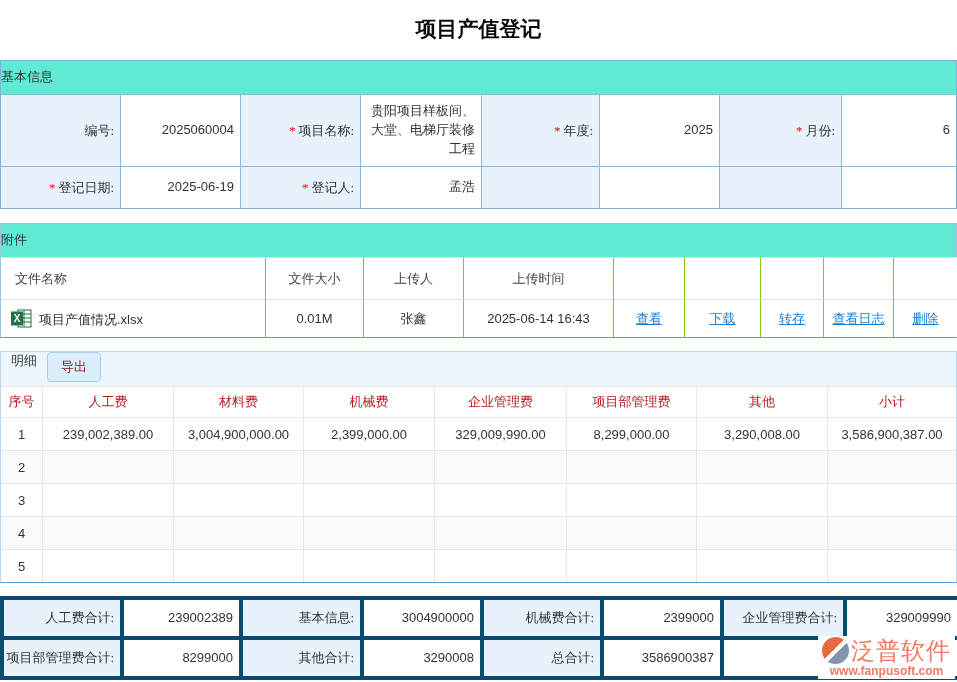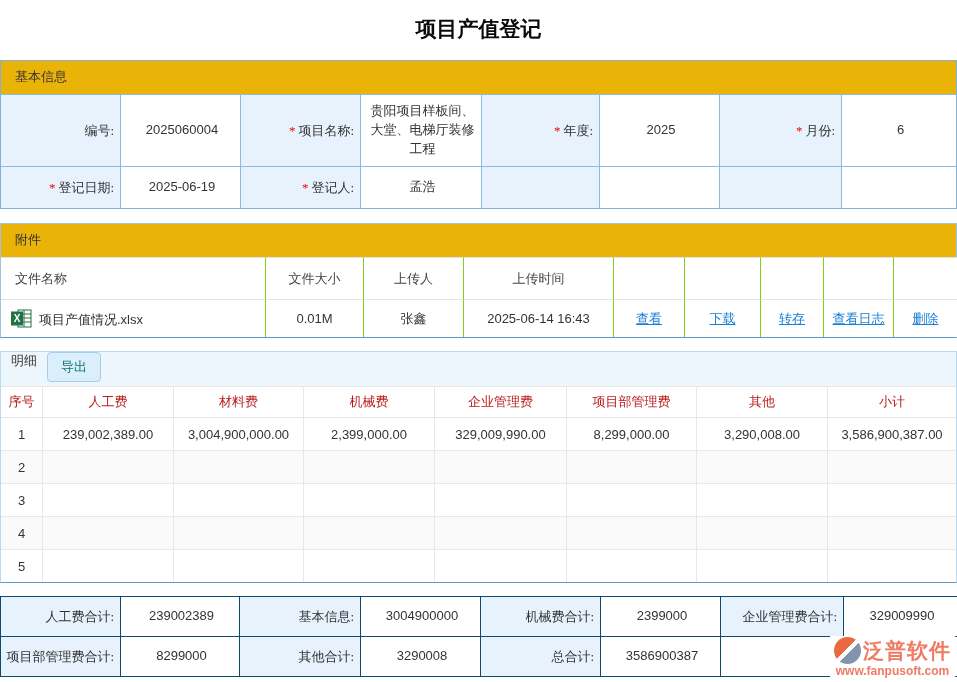--- a/index.html
+++ b/index.html
@@ -9,81 +9,81 @@
     background:#ffffff; font-family:"Liberation Sans","DejaVu Sans",sans-serif;
     color:#333; font-size:13px;
   }
   .page-title {
     text-align:center; font-size:21px; font-weight:bold; color:#0a0a0a;
     padding:15px 0 17px 0;
   }
   
   .sec { width:957px; }
   .sec-head {
-    height:33px; line-height:32px; padding-left:14px;
-    background:#eab308; font-size:13px; color:#333;
+    height:33px; line-height:32px; padding-left:0;
+    background:#5eead4; font-size:13px; color:#333;
   }
   table { border-collapse:separate; border-spacing:0; table-layout:fixed; width:100%; }
   td { overflow:hidden; }
 
   
   .basic-box { border:1px solid #7fb2d9; }
   .basic-table td { border-top:1px solid #8abadf; border-right:1px solid #8abadf; font-size:13px; }
   .basic-table td:last-child { border-right:none; }
   td.lbl {
     background:#e7f2fc; text-align:right; padding:4px 6px 4px 2px; color:#333;font-family:Liberation Serif, serif;
   }
-  td.val { background:#fff; text-align:center; padding:4px 6px 4px 9px; line-height:1.45; }
+  td.val { background:#fff; text-align:right; padding:4px 6px 4px 9px; line-height:1.45; }
   .req { color:#f10000; margin-right:3px; font-size:13px; }
 
   
   .attach-box { border:1px solid #9cc4e4; border-bottom:1px solid #5b9bd5; }
   .attach-table td { border-top:1px solid #e3e3e3; border-right:1px solid #84cc16; background:#fff; }
   .attach-table td:last-child { border-right:none; }
   .attach-table .hdr { color:#444; text-align:center; }
   .attach-table .hdr.first { text-align:left; padding-left:14px; }
   .attach-table .fname { text-align:left; padding-left:10px; }
   .attach-table .cent { text-align:center; }
   a.lnk { color:#1b7fd4; text-decoration:underline; cursor:pointer; font-size:13px; }
   .xlsx-icon { vertical-align:-4px; margin-right:7px; }
 
   
   .detail-box { border:1px solid #bcd9ef; border-bottom:1px solid #5b9bd5; }
   .detail-bar {
     height:34px; background:#eef6fd; display:flex; align-items:flex-start; padding-left:10px;
   }
   .export-btn {
     margin-left:10px; padding:5px 13px; background:#dbeefb; border:1px solid #a6cdec;
-    border-radius:4px; color:#0f766e; font-size:13px; cursor:pointer;
+    border-radius:4px; color:#7f1d1d; font-size:13px; cursor:pointer;
     font-family:"Liberation Sans","DejaVu Sans",sans-serif;
   }
   .detail-table td { border-top:1px solid #e7e7e7; border-right:1px solid #e7e7e7; text-align:center; background:#fff; }
   .detail-table td:last-child { border-right:none; }
   .detail-table tr.hdr td { color:#b91c1c; background:#fff; }
   .detail-table tr.stripe td { background:#fafafa; }
 
   
   .totals-table { border-collapse:collapse; }
-  .totals-table td { border:1px solid #0c4a6e; font-size:13px; }
+  .totals-table td { border:4px solid #0c4a6e; font-size:13px; }
   .totals-table td.lbl { background:#e7f2fc; }
   .totals-table td.val { background:#fff; }
   .totals-table td.blank { background:#fff; }
 
   
   .watermark {
     position:absolute; right:2px; bottom:3px; background:#fff;
     padding:1px 4px 2px 4px; text-align:center; line-height:1;
   }
   .wm-row { display:flex; align-items:center; }
   .wm-logo {
     width:27px; height:27px; border-radius:50%;
     background:linear-gradient(135deg,#e96a41 46%,#ffffff 46% 56%,#8195ad 56%);
     margin-right:2px; flex:0 0 auto;
   }
-  .wm-brand { font-size:21px; font-weight:bold; color:#ee7b63; letter-spacing:1px; }
+  .wm-brand { font-size:24px; font-weight:normal; color:#ee7b63; letter-spacing:1px; }
   .wm-url { font-size:12px; font-weight:bold; color:#ee7b63; margin-top:1px; }
 
   .gap14 { height:14px; } .gap13 { height:13px; }
 </style>
 </head>
 <body>
 
 <div class="page-title">项目产值登记</div>
 
 <div class="sec basic-box">

